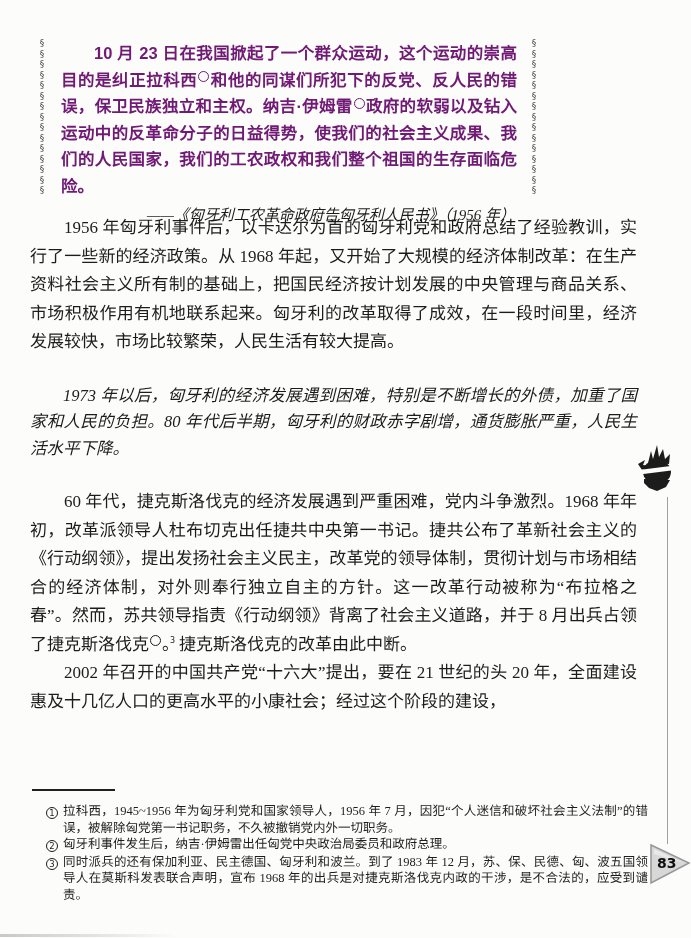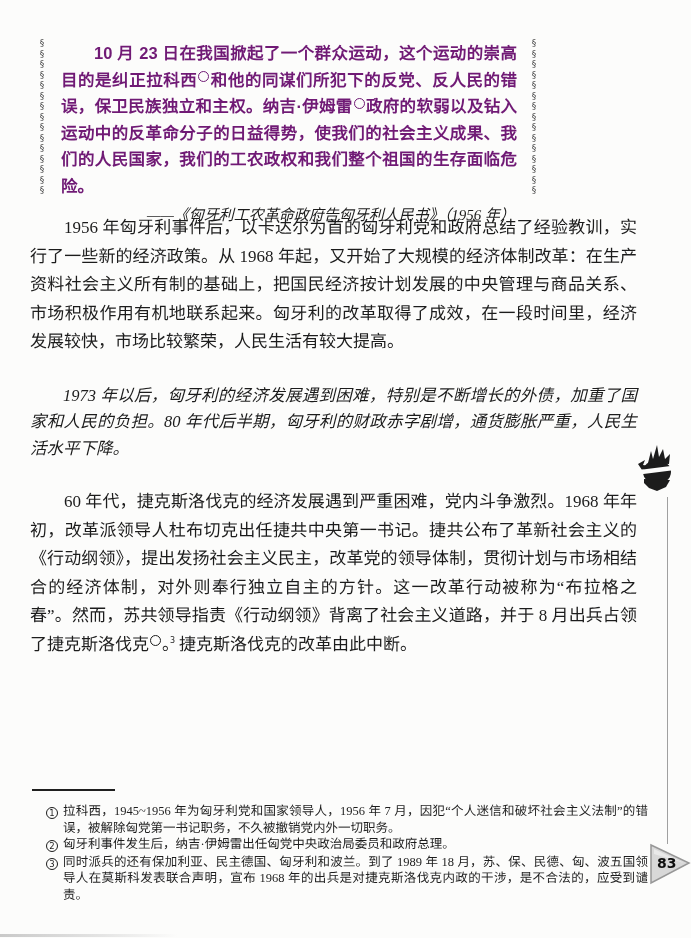--- a/index.html
+++ b/index.html
@@ -105,20 +105,21 @@
 §
 §
 §
 §</div>
   </div>
 
   <div class="body-text" id="body-paragraphs">
       <p class=""><span>1956 年匈牙利事件后，以卡达尔为首的匈牙利党和政府总结了经验教训，实行了一些新的经济政策。从 1968 年起，又开始了大规模的经济体制改革：在生产资料社会主义所有制的基础上，把国民经济按计划发展的中央管理与商品关系、市场积极作用有机地联系起来。匈牙利的改革取得了成效，在一段时间里，经济发展较快，市场比较繁荣，人民生活有较大提高。</span></p>
       <p class="kai gap"><span>1973 年以后，匈牙利的经济发展遇到困难，特别是不断增长的外债，加重了国家和人民的负担。80 年代后半期，匈牙利的财政赤字剧增，通货膨胀严重，人民生活水平下降。</span></p>
       <p class=" gap"><span>60 年代，捷克斯洛伐克的经济发展遇到严重困难，党内斗争激烈。1968 年年初，改革派领导人杜布切克出任捷共中央第一书记。捷共公布了革新社会主义的《行动纲领》，提出发扬社会主义民主，改革党的领导体制，贯彻计划与市场相结合的经济体制，对外则奉行独立自主的方针。这一改革行动被称为“布拉格之春”。然而，苏共领导指责《行动纲领》背离了社会主义道路，并于 8 月出兵占领了捷克斯洛伐克</span><span class="circle-num sup-ref">3</span><span>。捷克斯洛伐克的改革由此中断。</span></p>
+      <p class=""><span>2002 年召开的中国共产党“十六大”提出，要在 21 世纪的头 20 年，全面建设惠及十几亿人口的更高水平的小康社会；经过这个阶段的建设，</span></p>
     </div>
 
   <svg class="decor-icon" width="38" height="58" viewBox="0 0 38 58" aria-hidden="true">
     <g fill="#1c1c1c">
       <ellipse cx="21" cy="31" rx="14" ry="12"></ellipse>
       <path d="M12 22 L15 10 L17 18 L21 4 L23 16 L27 8 L29 18 L34 13 L33 23 Z"></path>
       <path d="M2 23 l7 -4 l-2 5 l6 1 l-7 4 z"></path>
       <path d="M8 38 l26 1 l-4 7 l-9 4 l-8 -3 l-5 -5 z"></path>
     </g>
     <rect x="1" y="27" width="36" height="4.5" fill="#fcfcfb" transform="rotate(-7 19 29)"></rect>
@@ -139,18 +140,18 @@
       <div class="footnote">
         <span class="fn-marker"><span class="circle-num ">1</span></span>
         <span class="fn-text">拉科西，1945~1956 年为匈牙利党和国家领导人，1956 年 7 月，因犯“个人迷信和破坏社会主义法制”的错误，被解除匈党第一书记职务，不久被撤销党内外一切职务。</span>
       </div>
       <div class="footnote">
         <span class="fn-marker"><span class="circle-num ">2</span></span>
         <span class="fn-text">匈牙利事件发生后，纳吉·伊姆雷出任匈党中央政治局委员和政府总理。</span>
       </div>
       <div class="footnote">
         <span class="fn-marker"><span class="circle-num ">3</span></span>
-        <span class="fn-text">同时派兵的还有保加利亚、民主德国、匈牙利和波兰。到了 1989 年 18 月，苏、保、民德、匈、波五国领导人在莫斯科发表联合声明，宣布 1968 年的出兵是对捷克斯洛伐克内政的干涉，是不合法的，应受到谴责。</span>
+        <span class="fn-text">同时派兵的还有保加利亚、民主德国、匈牙利和波兰。到了 1983 年 12 月，苏、保、民德、匈、波五国领导人在莫斯科发表联合声明，宣布 1968 年的出兵是对捷克斯洛伐克内政的干涉，是不合法的，应受到谴责。</span>
       </div>
     </div>
 
   <div class="scan-artifact"></div>
 </div>
 
 </body></html>

